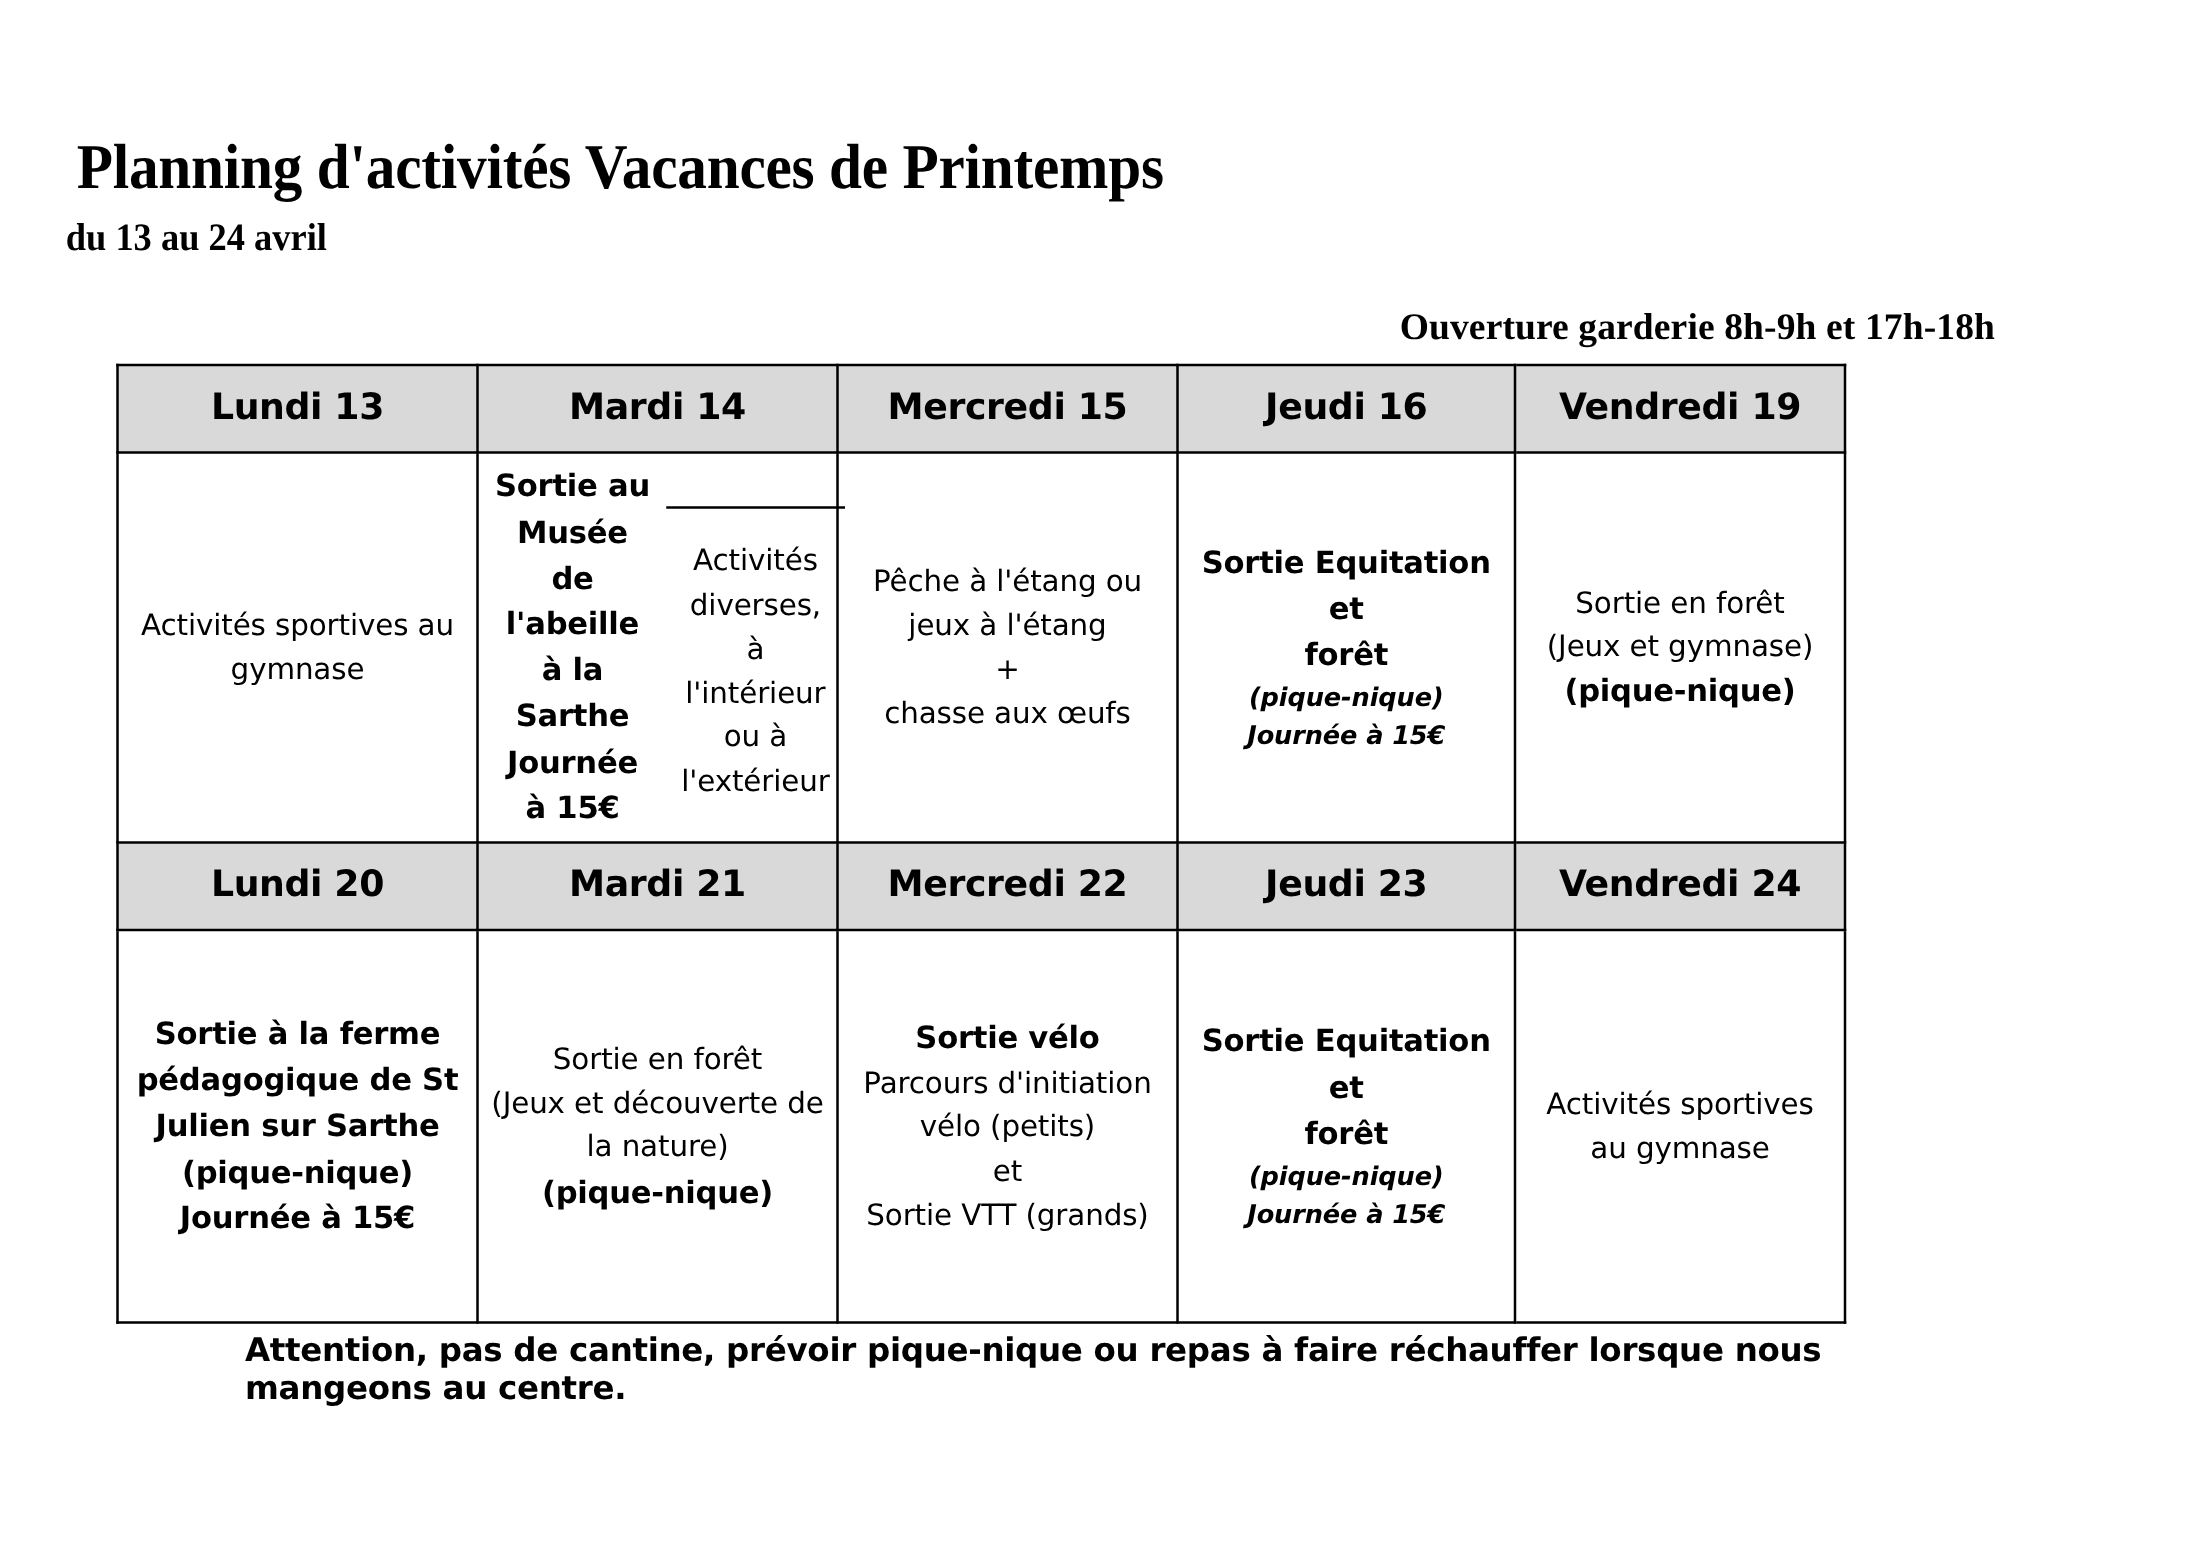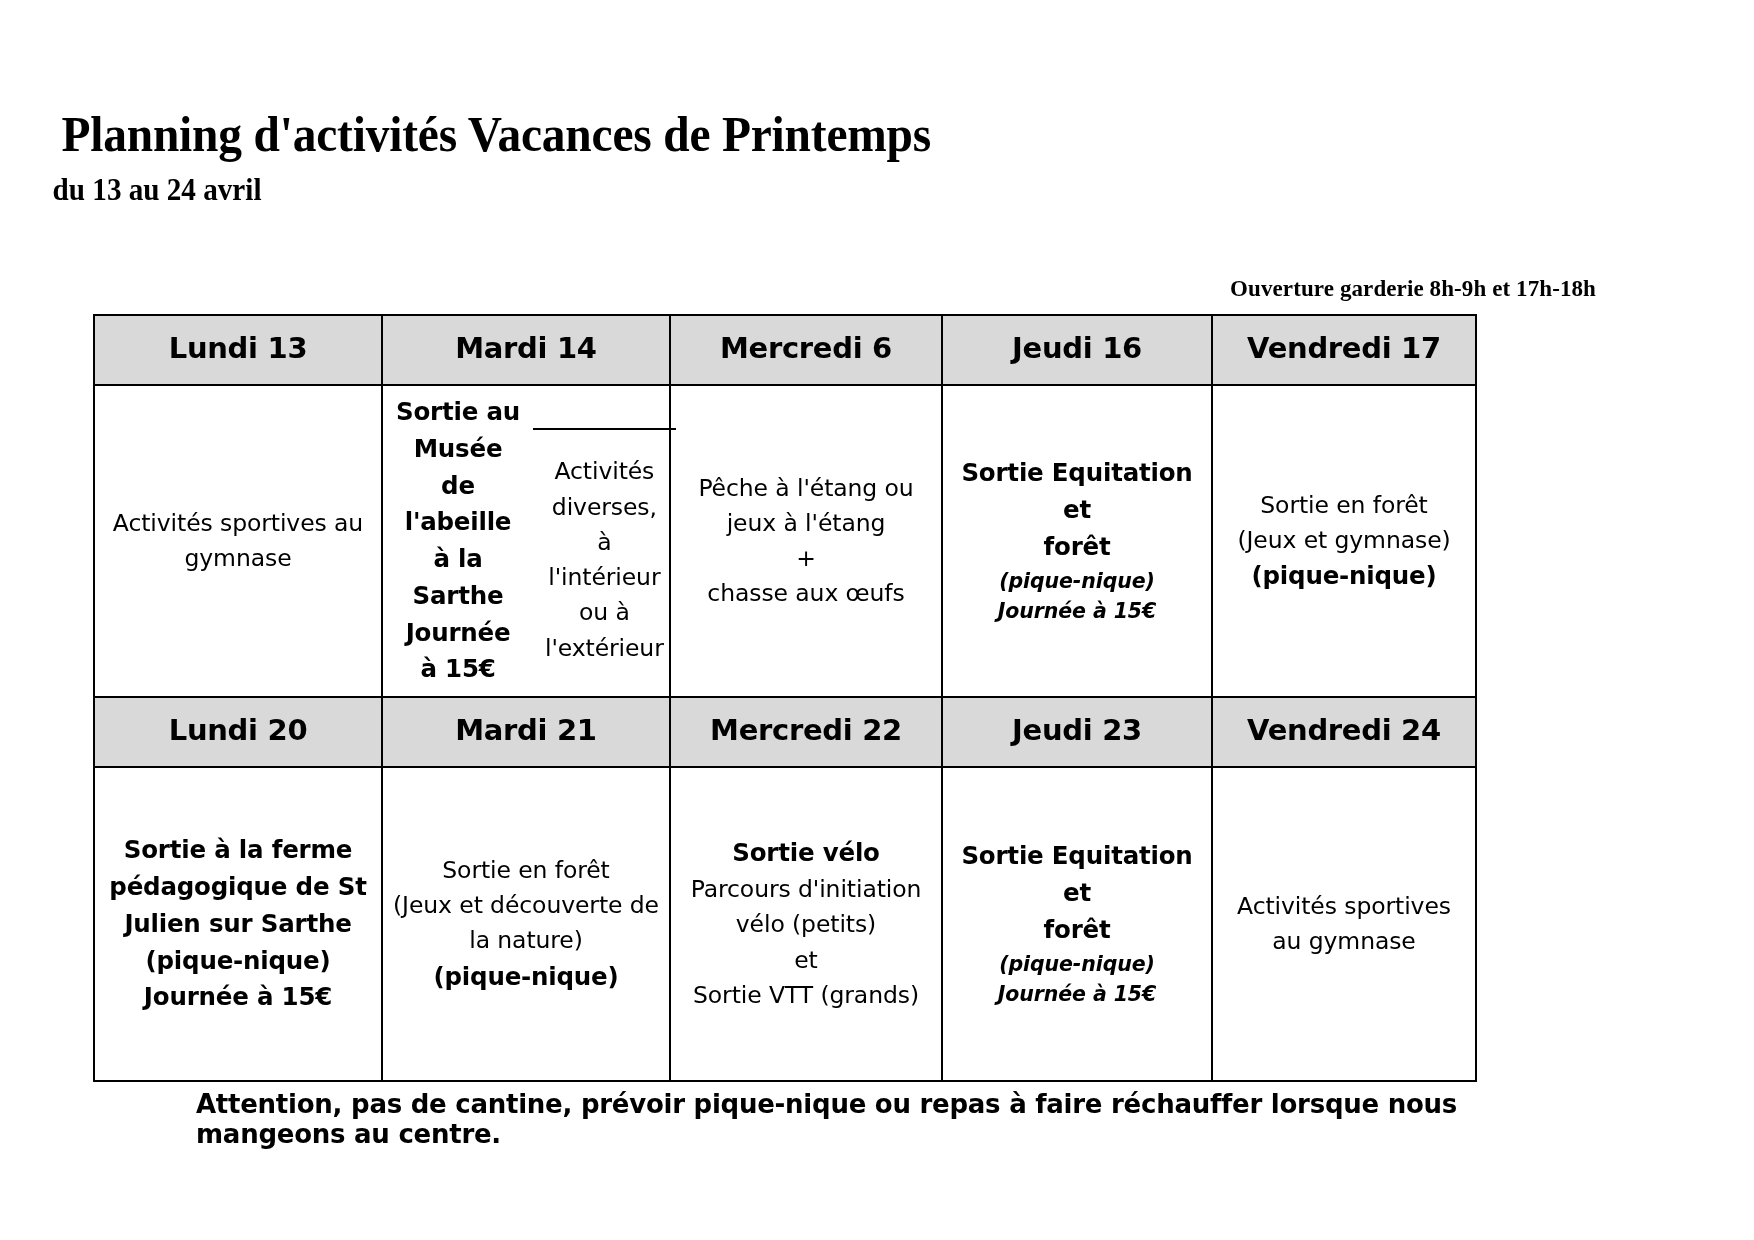--- a/index.html
+++ b/index.html
@@ -50,24 +50,23 @@
   }
 
   .garderie-wrap {
     margin-top: 38px;
     padding-right: 158px;
     text-align: right;
   }
   .garderie {
     font-family: "Liberation Serif", "DejaVu Serif", serif;
     font-weight: bold;
-    font-size: 23px;
+    font-size: 30px;
     letter-spacing: 0.1px;
     display: inline-block;
-    margin-top: 31px;
   }
 
   
   .table-wrap {
     margin: 12px auto 0 auto;
     width: 1568px;
     border-radius: 14px;
   }
   table.planning {
     border-collapse: collapse;
@@ -169,23 +168,23 @@
           <col class="c2">
           <col class="c3">
           <col class="c4">
           <col class="c5">
       </colgroup>
       <tbody>
 
         <tr>
           <th class="dayhead">Lundi 13</th>
           <th class="dayhead">Mardi 14</th>
-          <th class="dayhead">Mercredi 6</th>
+          <th class="dayhead">Mercredi 15</th>
           <th class="dayhead">Jeudi 16</th>
-          <th class="dayhead">Vendredi 17</th>
+          <th class="dayhead">Vendredi 19</th>
         </tr>
 
         <tr class="row1">
           <td class="daycell">
             <div class="lines">
                 <div class="ln">Activités sportives au</div>
                 <div class="ln">gymnase</div>
               </div>
           </td>
 

